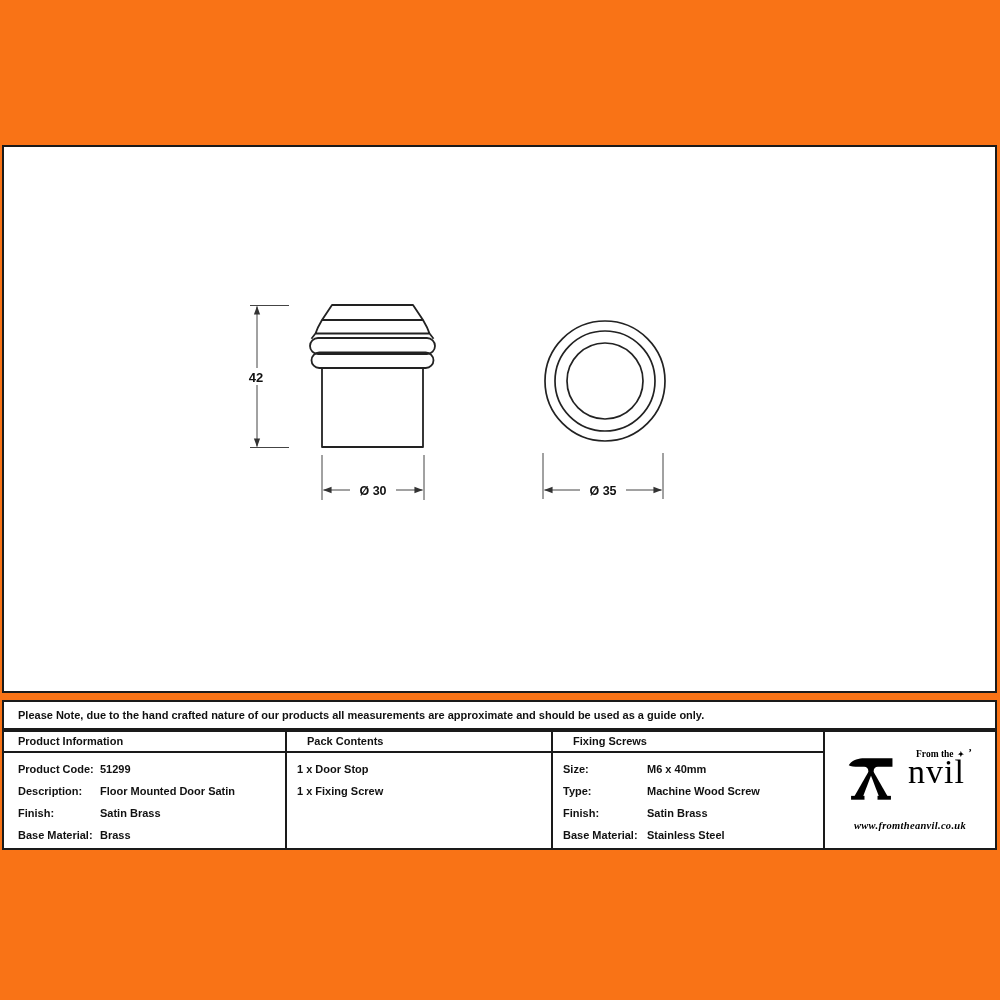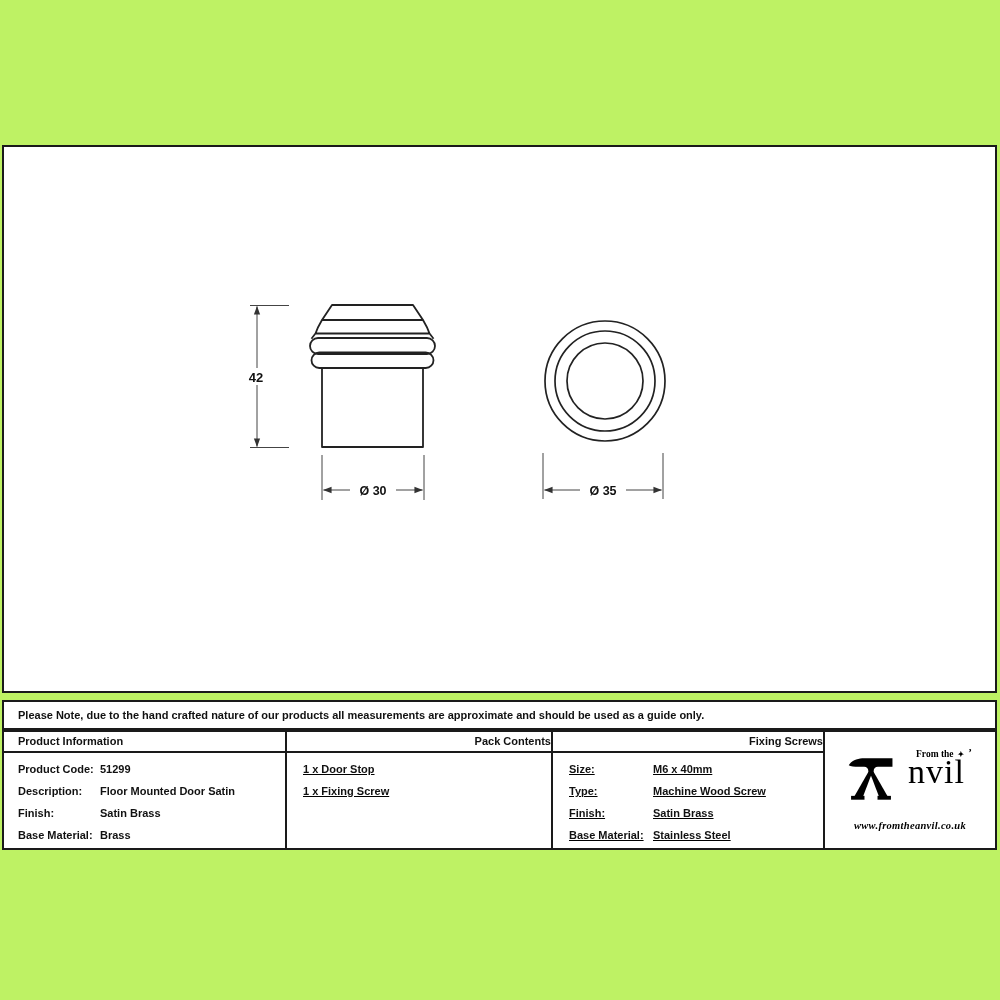--- a/index.html
+++ b/index.html
@@ -5,21 +5,21 @@
   html, body {
     margin: 0;
     padding: 0;
     background: #ffffff;
     font-family: "Liberation Sans", sans-serif;
   }
   .sheet {
     position: relative;
     width: 1000px;
     height: 1000px;
-    background: #bef264;
+    background: #f97316;
     overflow: hidden;
   }
   .main-box {
     position: absolute;
     left: 2px;
     top: 145px;
     width: 995px;
     height: 548px;
     border: 2px solid #1a1a1a;
     box-sizing: border-box;
@@ -71,23 +71,23 @@
                   display: flex; align-items: center; justify-content: center; }
   .col-header {
     height: 21px;
     box-sizing: border-box;
     border-bottom: 2px solid #1a1a1a;
     padding: 3px 0 0 14px;
     font-size: 11px;
     font-weight: 700;
     color: #111;
   }
-  .col-pack .col-header, .col-screws .col-header { padding-left: 20px; text-align: right; }
+  .col-pack .col-header, .col-screws .col-header { padding-left: 20px; }
   .col-body { padding: 5px 0 0 14px; }
-  .col-pack .col-body, .col-screws .col-body { padding-left: 16px; text-decoration: underline; }
+  .col-pack .col-body, .col-screws .col-body { padding-left: 10px; }
   .spec-row {
     display: flex;
     align-items: center;
     height: 22px;
     font-size: 11px;
     font-weight: 700;
     color: #111;
   }
   .col-product .spec-label { width: 82px; flex: none; }
   .col-screws  .spec-label { width: 84px; flex: none; }

